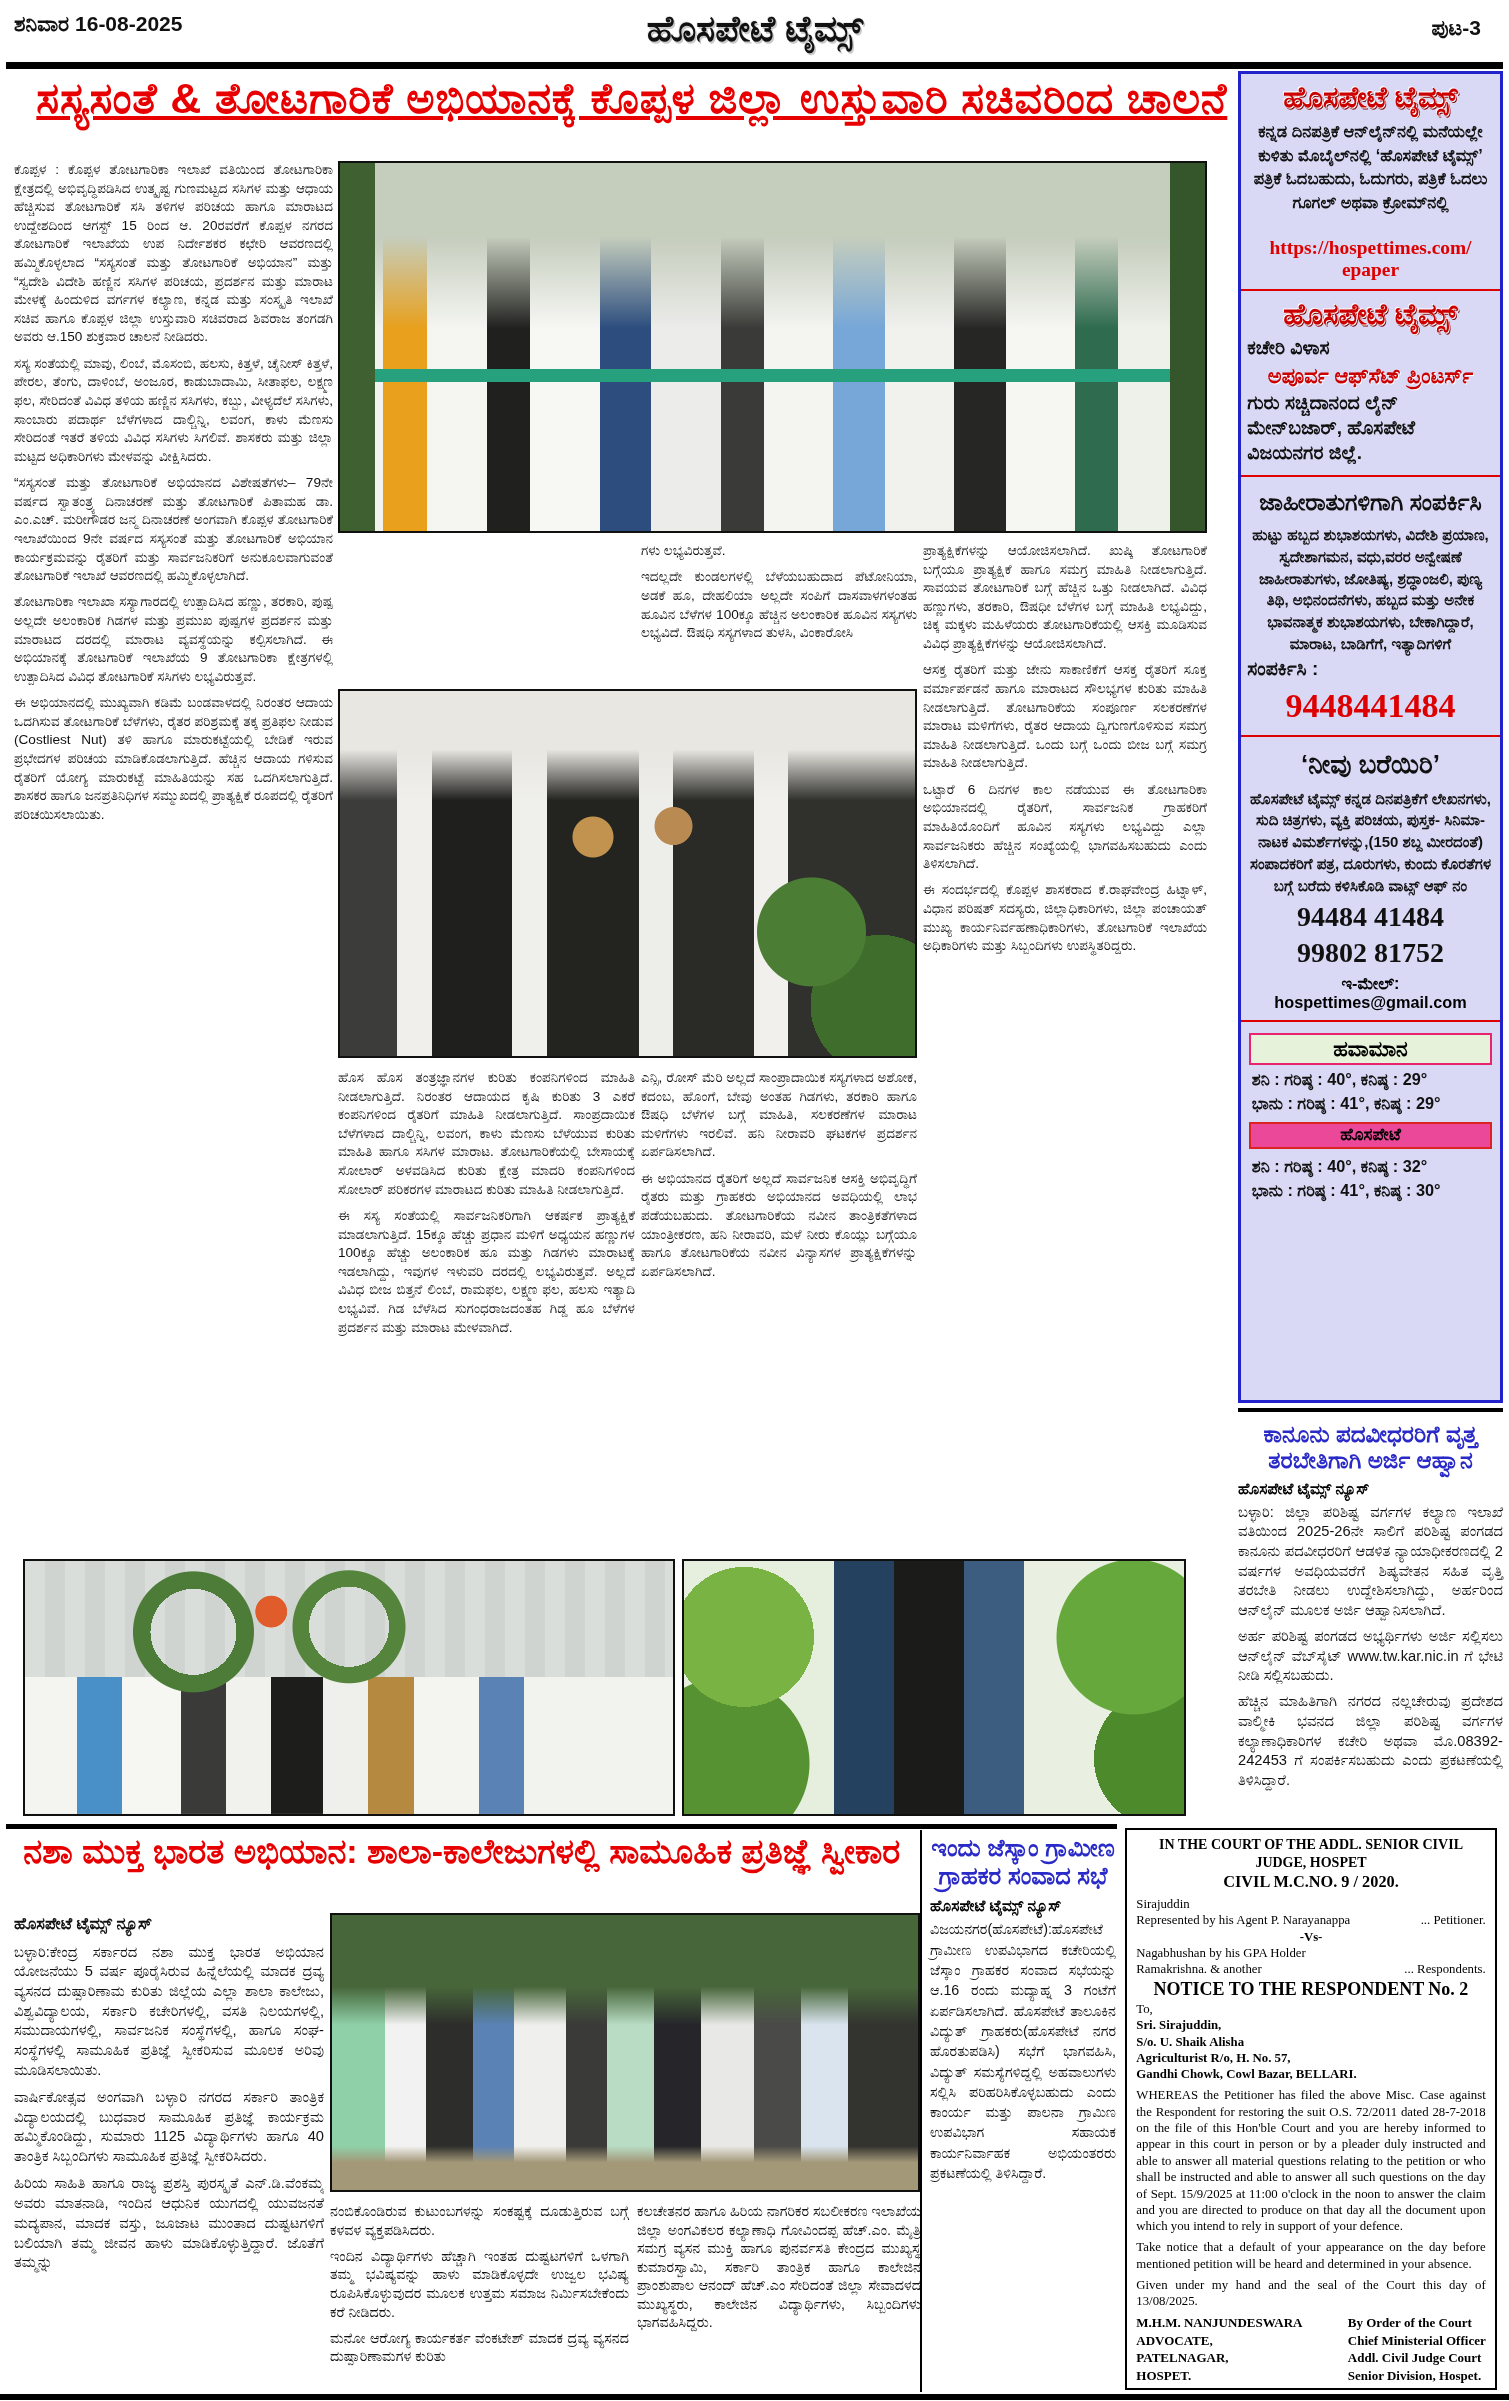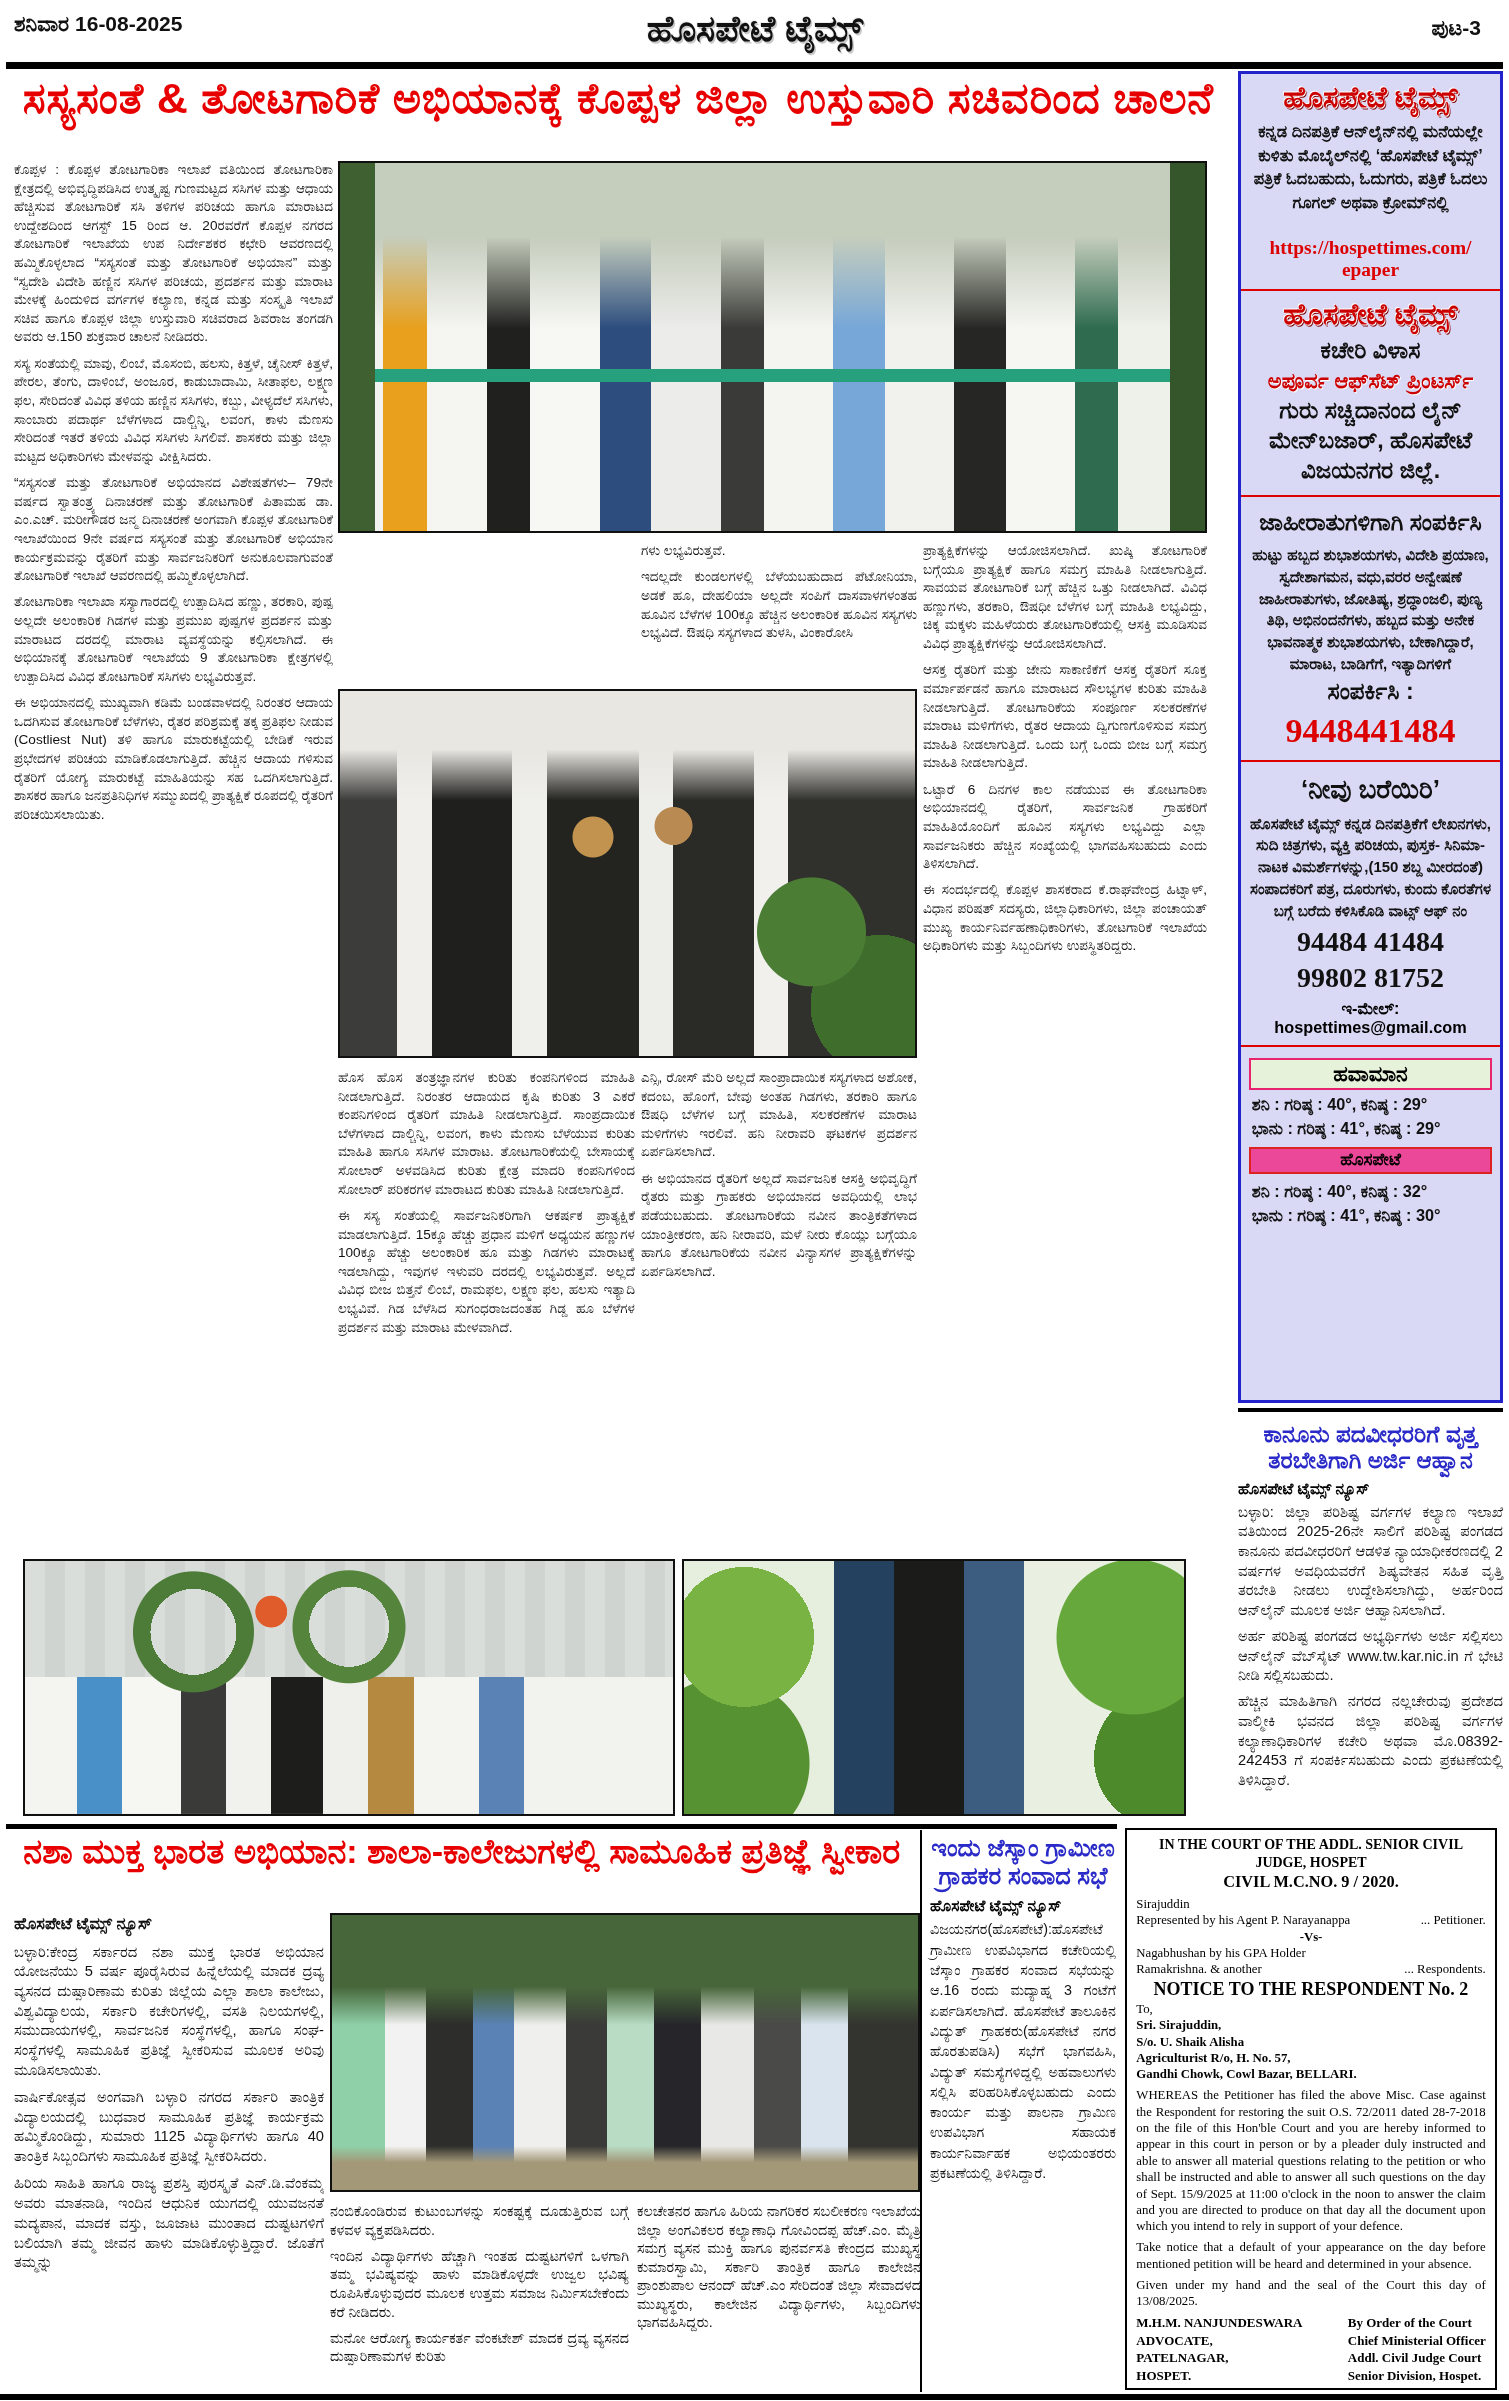--- a/index.html
+++ b/index.html
@@ -9,21 +9,21 @@
   .kn{text-align:justify;color:#111;}
   .kn p{margin:0 0 7.7px 0;}
   
   .hdr-date{left:14px;top:12.4px;font-size:21px;font-weight:bold;color:#111;}
   .hdr-mast{left:0;width:100%;top:7.7px;text-align:center;font-size:36px;font-weight:800;color:#111;
             text-shadow:1.5px 1.5px 0 #c9c9c9, -0.8px -0.8px 0 #eee;}
   .hdr-page{right:29px;top:15.5px;font-size:21px;font-weight:bold;color:#111;}
   .hdr-rule{left:6.2px;width:1497px;top:62px;height:7px;background:#000;}
   
   .lead-headline{left:9.3px;top:77px;width:1218px;font-size:43px;line-height:1.02;font-weight:800;
-                 color:#e80000;text-align:center;letter-spacing:0.8px;}
+                 color:#e80000;text-align:right;letter-spacing:0.8px;text-decoration:underline;}
   .col{font-size:13.6px;line-height:1.37;}
   .ph{border:2.3px solid #101010;background-color:#a9b39e;}
   #photo1{background-image:
     linear-gradient(90deg,#3f6132 0 4%,rgba(63,97,50,0) 4% 96%,#35562b 96% 100%),
     linear-gradient(180deg,#c5cdbd 0 20%,rgba(197,205,189,0) 45%),
     linear-gradient(180deg,rgba(0,0,0,0) 0 56%,#27a07d 56% 59.5%,rgba(0,0,0,0) 59.5%),
     linear-gradient(90deg,#f2f2ef 0 5%,#e8a01d 5% 10%,#f5f5f2 10% 17%,#20201e 17% 22%,#f7f7f4 22% 30%,
       #2c4d7e 30% 36%,#ececea 36% 44%,#3a3a38 44% 49%,#f4f4f1 49% 57%,#76a7d8 57% 63%,#f1f1ee 63% 71%,
       #262624 71% 77%,#f6f6f3 77% 85%,#2e6b4f 85% 90%,#eef0ea 90% 100%);}
   #photo2{background-color:#8f9a84;background-image:
@@ -75,21 +75,21 @@
   .court .sig-l{font-weight:bold;font-size:13px;line-height:1.35;}
   .court .sig-r{font-weight:bold;font-size:13px;line-height:1.35;text-align:left;}
   
   .sidebar{left:1238px;top:71px;width:265px;background:#d9d9f5;border:3.1px solid #2222cc;}
   .sb-box{padding:7.7px 6.2px;border-bottom:2.3px solid #dd0000;}
   .sb-mast{color:#cc0000;font-weight:800;font-size:29px;text-align:center;line-height:1;
            text-shadow:0.8px 0.8px 0 #fff,-0.8px -0.8px 0 #fff,1.5px 1.5px 0 #7a0000;margin:1.5px 0 7.7px 0;}
   .sb-body{font-size:16.3px;line-height:1.45;text-align:center;color:#111;font-weight:600;}
   .sb-url{color:#dd0000;font-weight:800;font-size:19.4px;text-align:center;margin-top:23px;
           font-family:"Liberation Serif","DejaVu Serif",serif;}
-  .sb-line{font-size:23px;text-align:center;font-weight:600;color:#111;margin:3.1px 0;}
+  .sb-line{font-size:19px;font-weight:600;color:#111;margin:3.1px 0;}
   .sb-printer{color:#cc0000;font-weight:800;font-size:21px;text-align:center;
               text-shadow:0.8px 0.8px 0 #fff;margin:4.6px 0;}
   .sb-title{font-size:23px;font-weight:800;text-align:center;color:#111;margin:4.6px 0 7.7px 0;}
   .sb-phone-big{color:#dd0000;font-weight:800;font-size:34px;text-align:center;margin:7.7px 0 1.5px 0;
                 font-family:"Liberation Serif","DejaVu Serif",serif;}
   .sb-phone-blk{color:#111;font-weight:800;font-size:28px;text-align:center;margin:4.6px 0;
                 font-family:"Liberation Serif","DejaVu Serif",serif;}
   .sb-email{font-size:16.3px;font-weight:bold;text-align:center;margin-top:4.6px;}
   .wx-hdr{background:#e6f2da;border:2.3px solid #e8246e;text-align:center;font-weight:800;font-size:21px;
           padding:2.3px 0;margin:3.1px 1.5px;}

